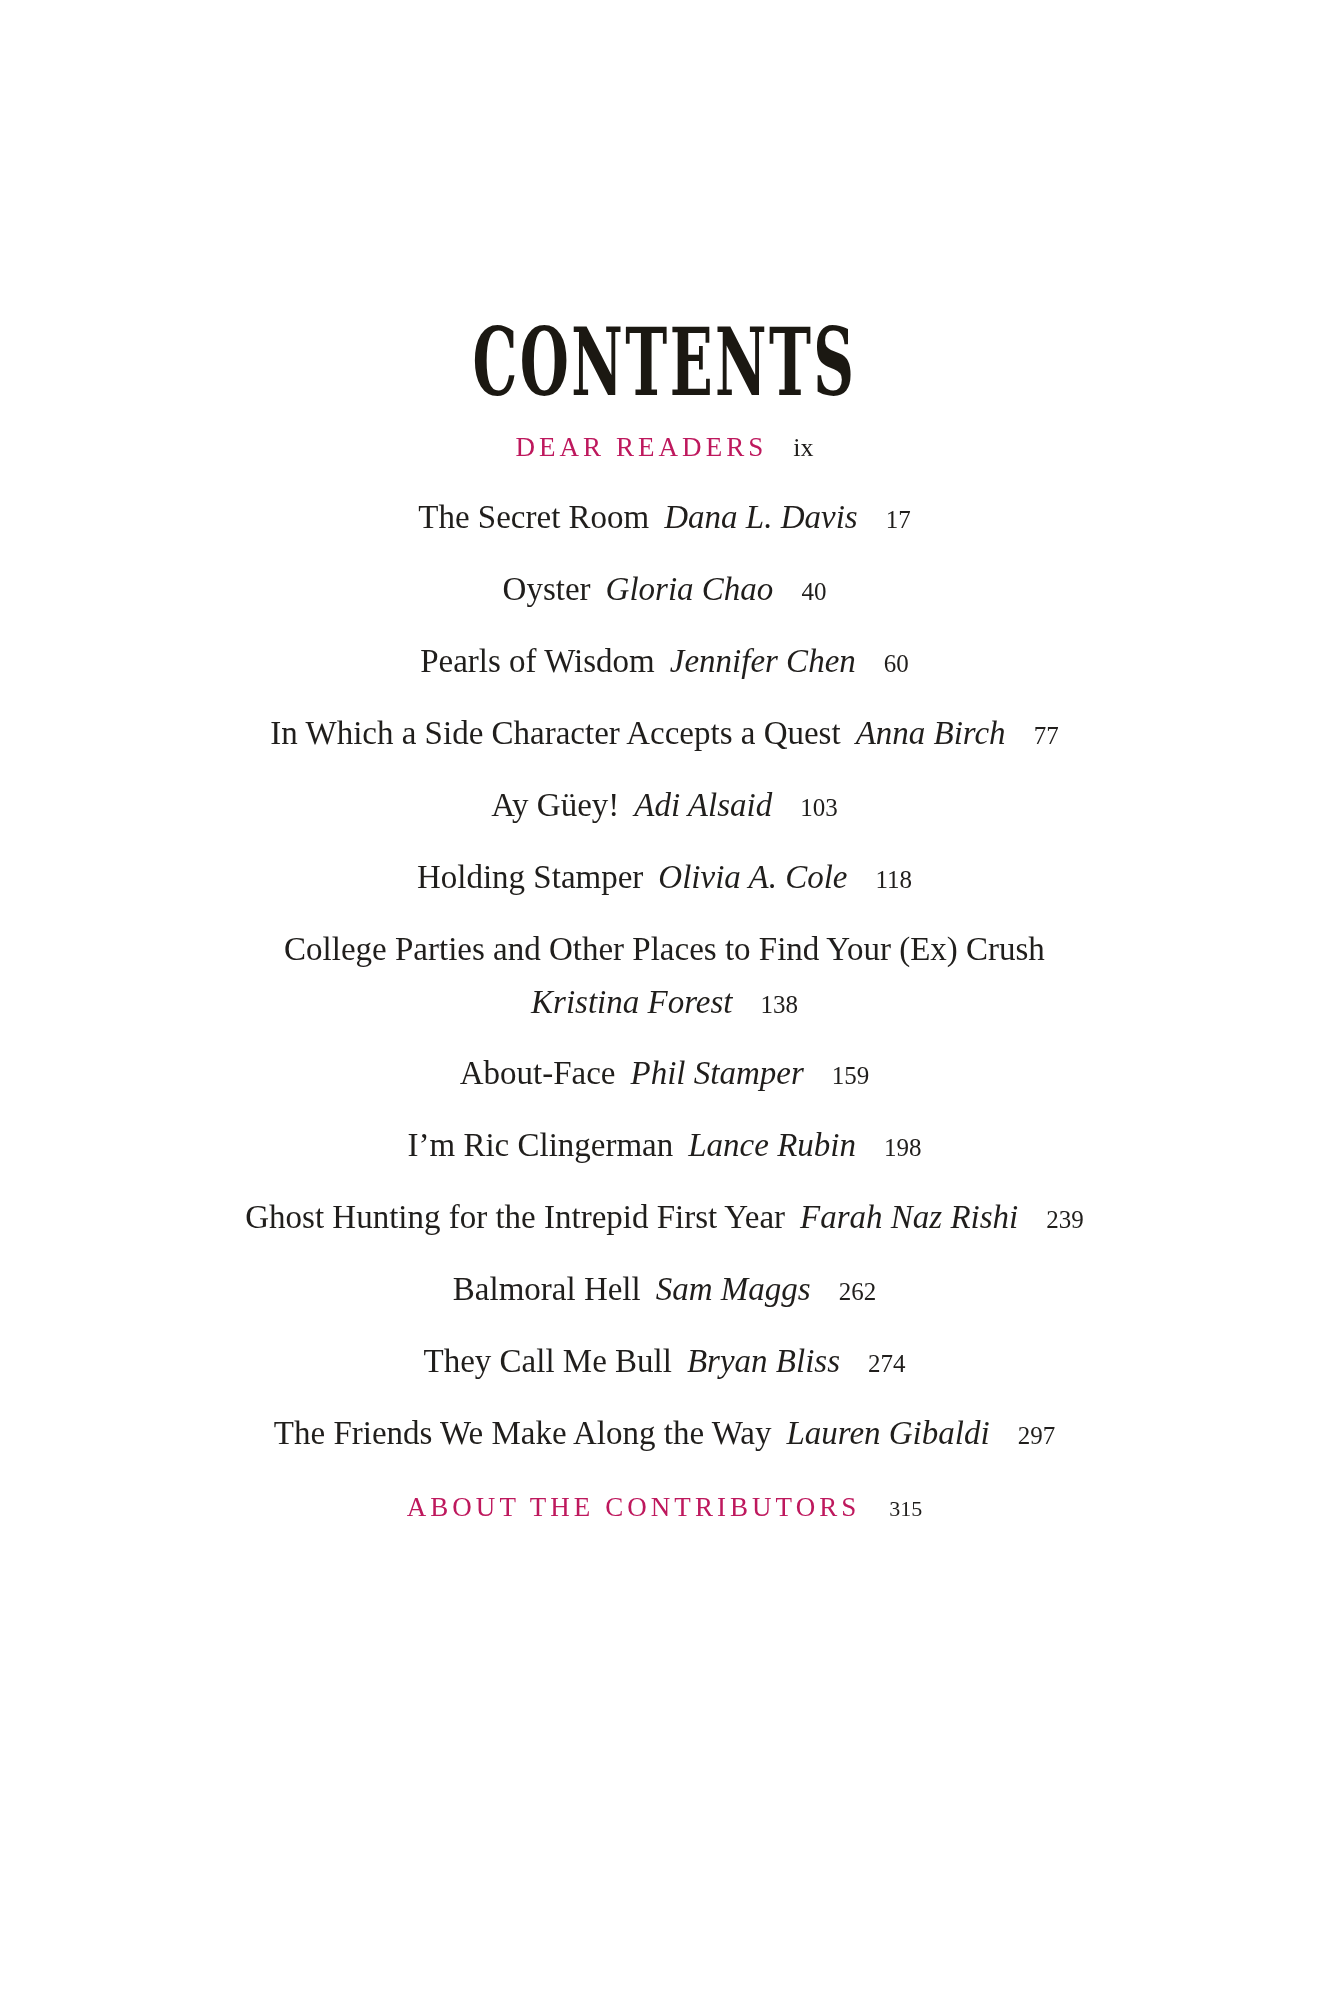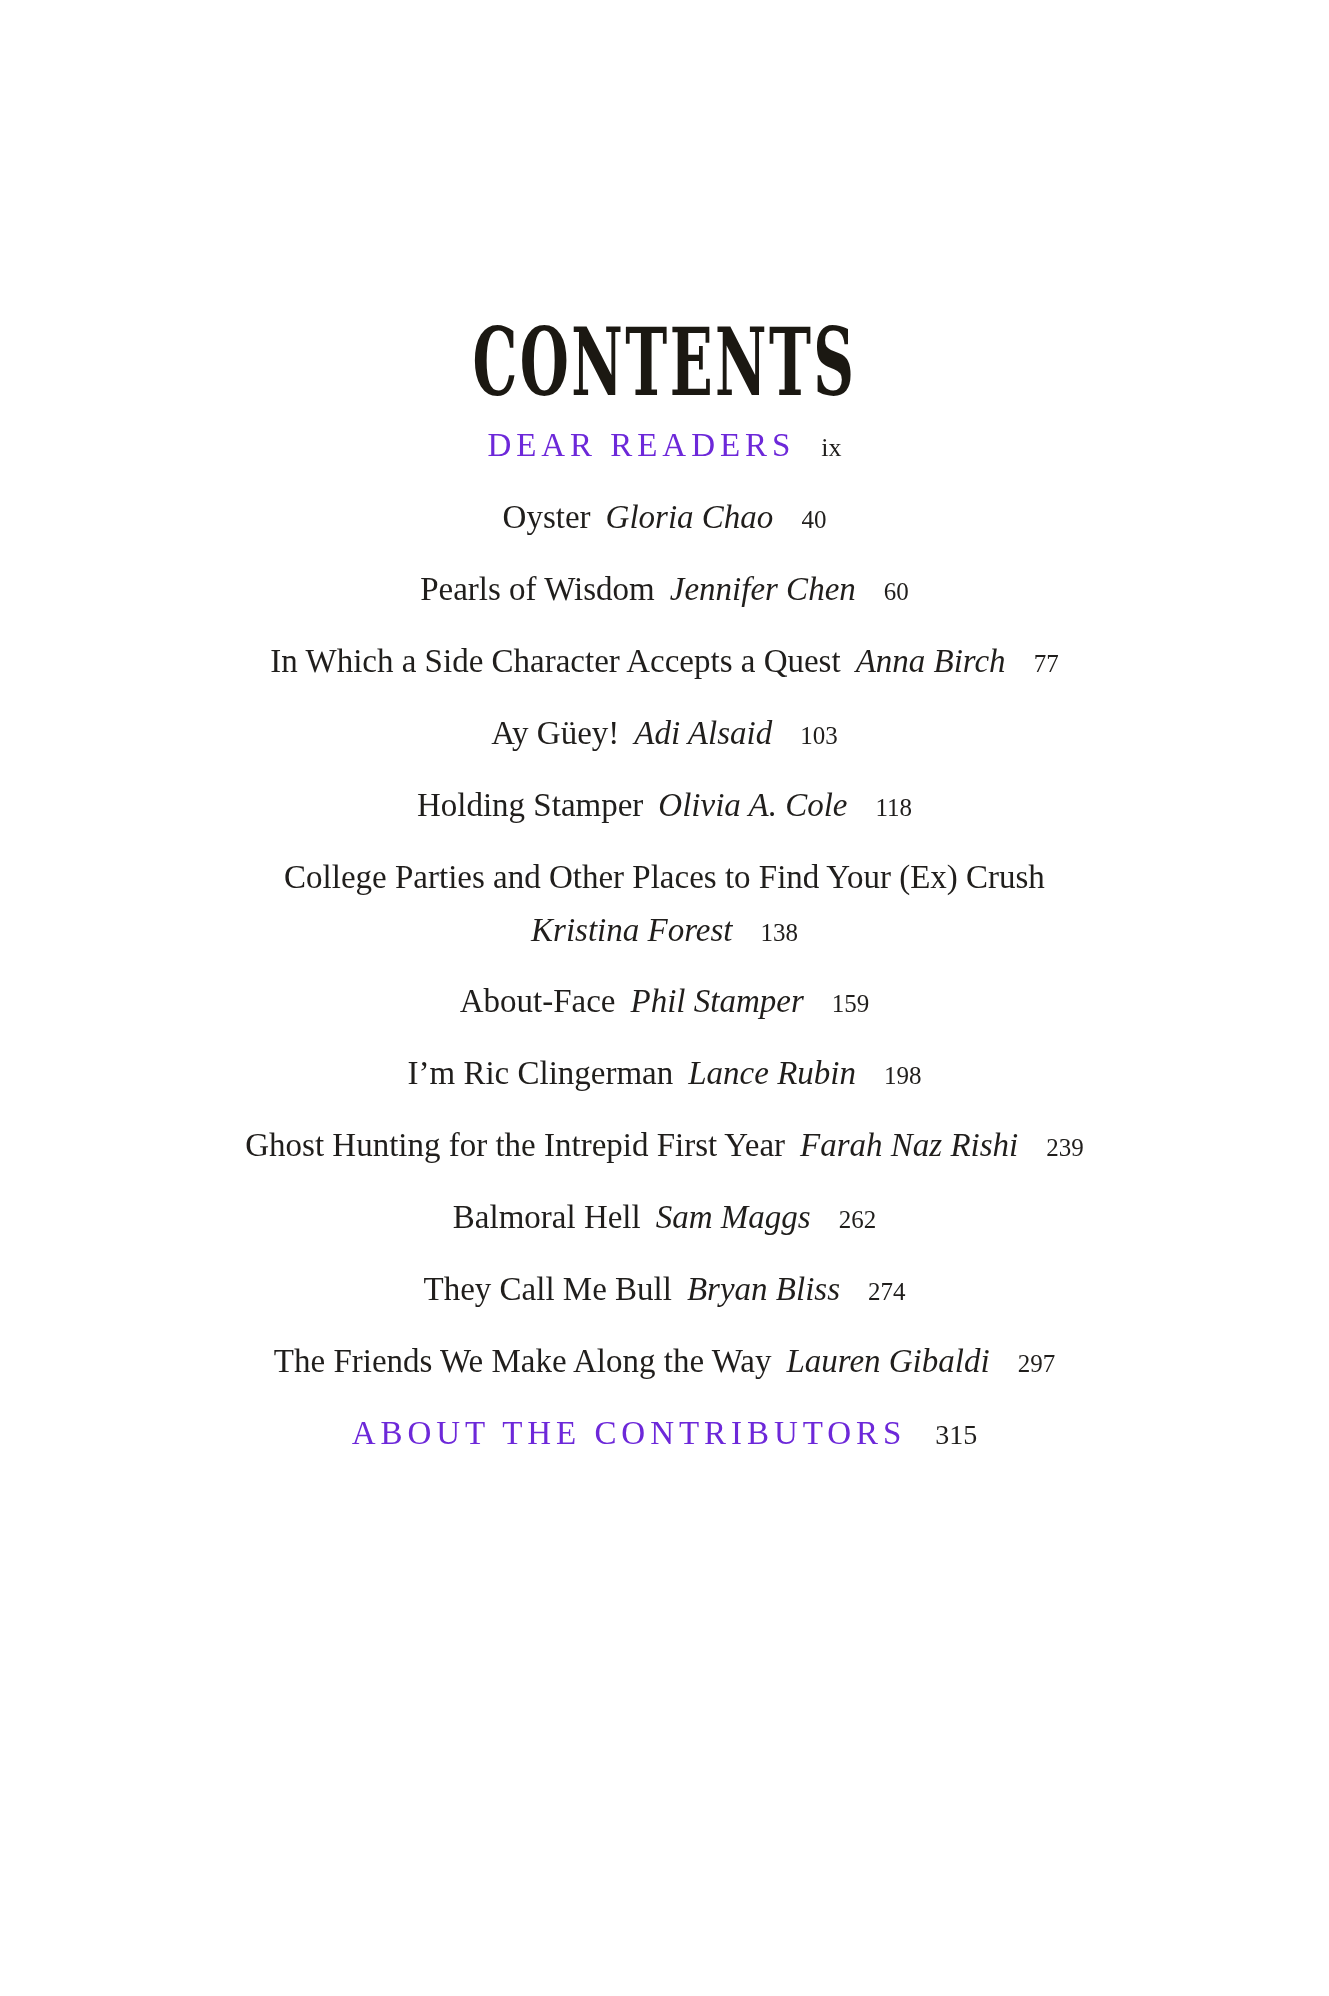--- a/index.html
+++ b/index.html
@@ -60,47 +60,50 @@
   }
   .entry-author {
     font-style: italic;
     margin-left: 15px;
   }
   .entry-page {
     font-size: 25px;
     margin-left: 28px;
   }
   .caps-label {
-    font-size: 33px;
+    font-size: 27px;
     letter-spacing: 0.15em;
-    color: #6d28d9;
+    color: #be185d;
   }
   .roman-page {
     font-size: 26px;
     margin-left: 26px;
   }
   .caps-page {
-    font-size: 28px;
+    font-size: 22px;
     margin-left: 29px;
   }
 </style>
 </head>
 <body>
 
 <main class="book-page">
 
   <h1 class="page-title">CONTENTS</h1>
 
   <nav class="toc">
 
     <div class="row">
       <span class="caps-label">DEAR READERS</span><span class="roman-page">ix</span>
     </div>
 
 
+    <div class="row">
+      <span class="entry-title">The Secret Room</span><span class="entry-author">Dana L. Davis</span><span class="entry-page">17</span>
+    </div>
 
     <div class="row">
       <span class="entry-title">Oyster</span><span class="entry-author">Gloria Chao</span><span class="entry-page">40</span>
     </div>
 
     <div class="row">
       <span class="entry-title">Pearls of Wisdom</span><span class="entry-author">Jennifer Chen</span><span class="entry-page">60</span>
     </div>
 
     <div class="row">

